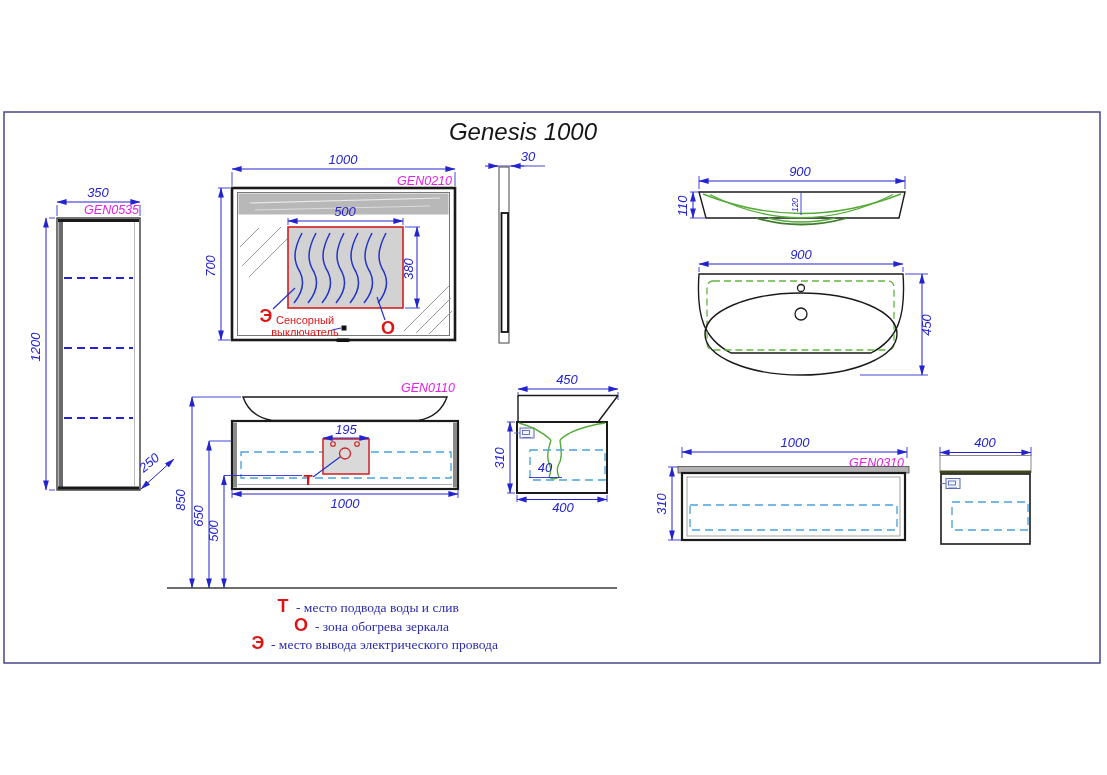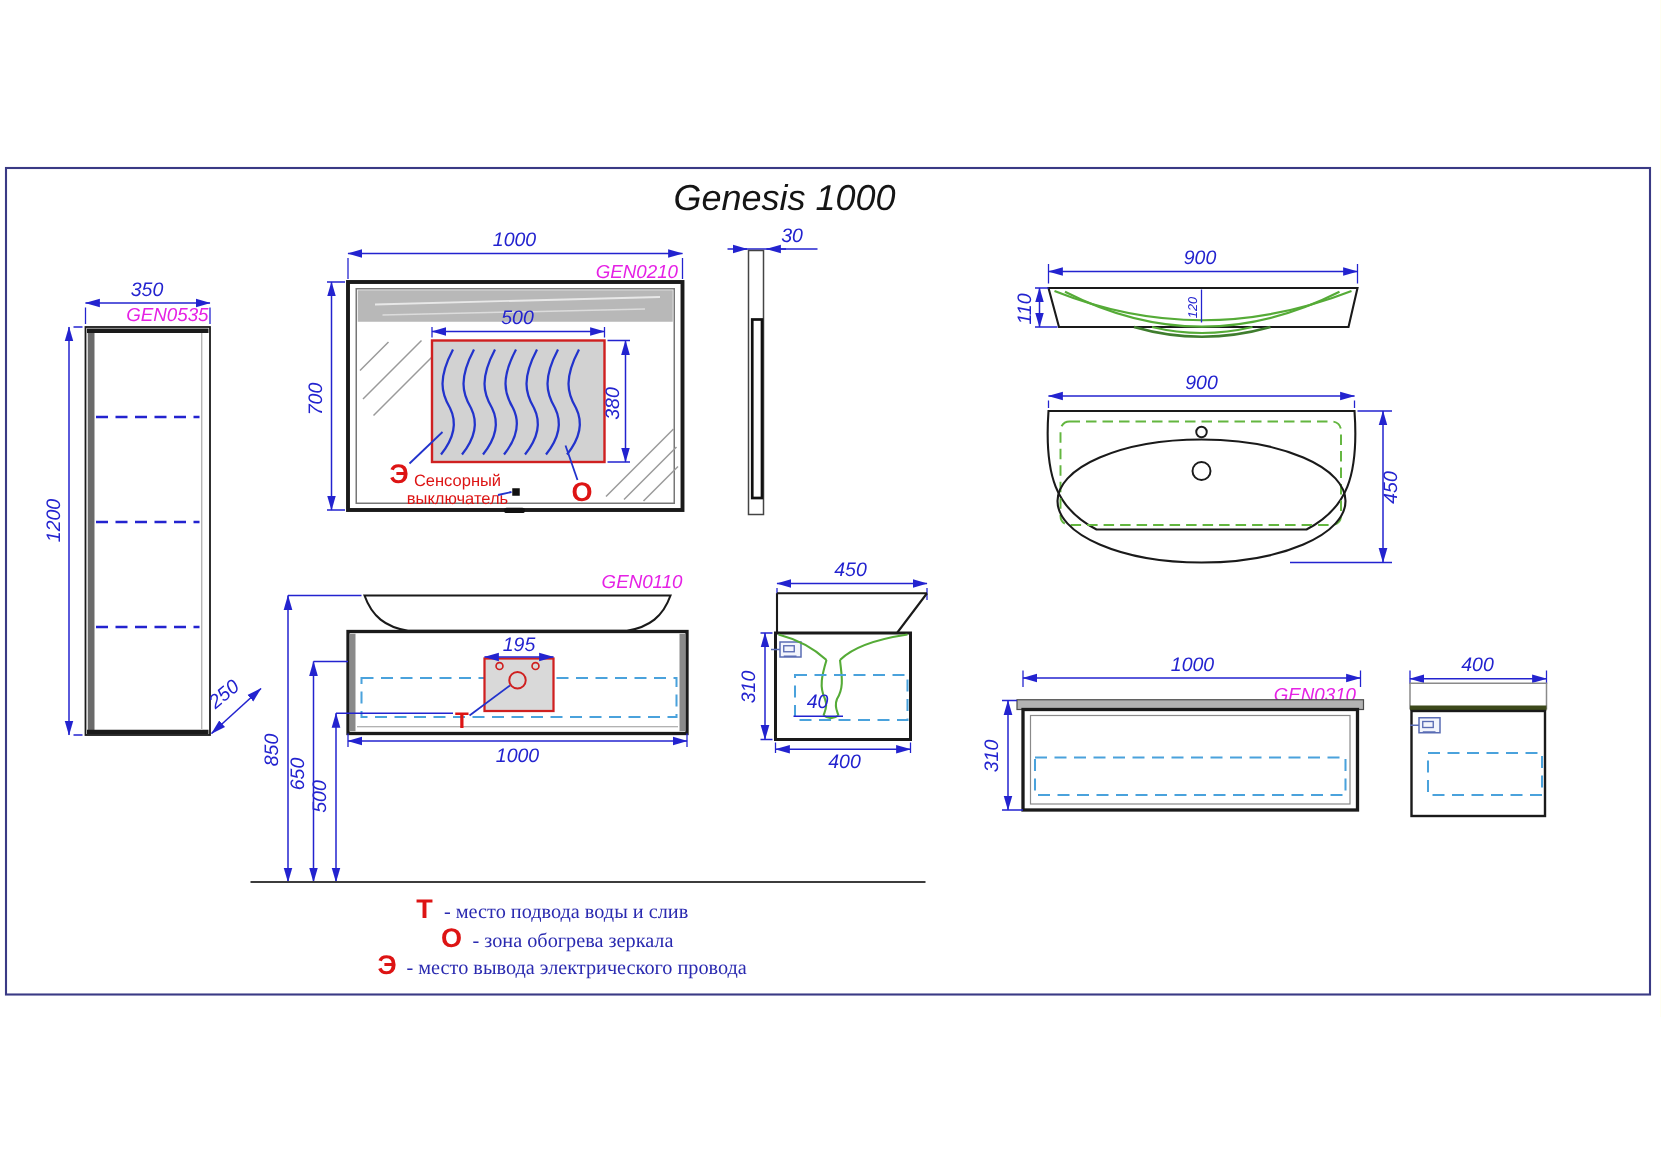--- a/index.html
+++ b/index.html
@@ -1,16 +1,16 @@
 <!DOCTYPE html>
 <html><head>
 <meta charset="utf-8">
 <style>
   html,body{margin:0;padding:0;background:#fff;}
-  .page{position:relative;width:1107px;height:775px;background:#fef9c3;overflow:hidden;
+  .page{position:relative;width:1107px;height:775px;background:#fdba74;overflow:hidden;
         font-family:"Liberation Sans",sans-serif;}
   svg{position:absolute;left:0;top:0;}
   
   .title-t{fill:#151515;font:italic 24px "Liberation Sans",sans-serif;}
   .dim {fill:#2323cf;font:italic 13px "Liberation Sans",sans-serif;}
   .dims{fill:#2323cf;font:italic 8.5px "Liberation Sans",sans-serif;}
   .code{fill:#e521e5;font:italic 12.5px "Liberation Sans",sans-serif;}
   .mark{fill:#dd1414;font:700 18px "Liberation Sans",sans-serif;}
   .markT{fill:#dd1414;font:700 15px "Liberation Sans",sans-serif;}
   .sensor{fill:#dd1414;font:11px "Liberation Sans",sans-serif;}

